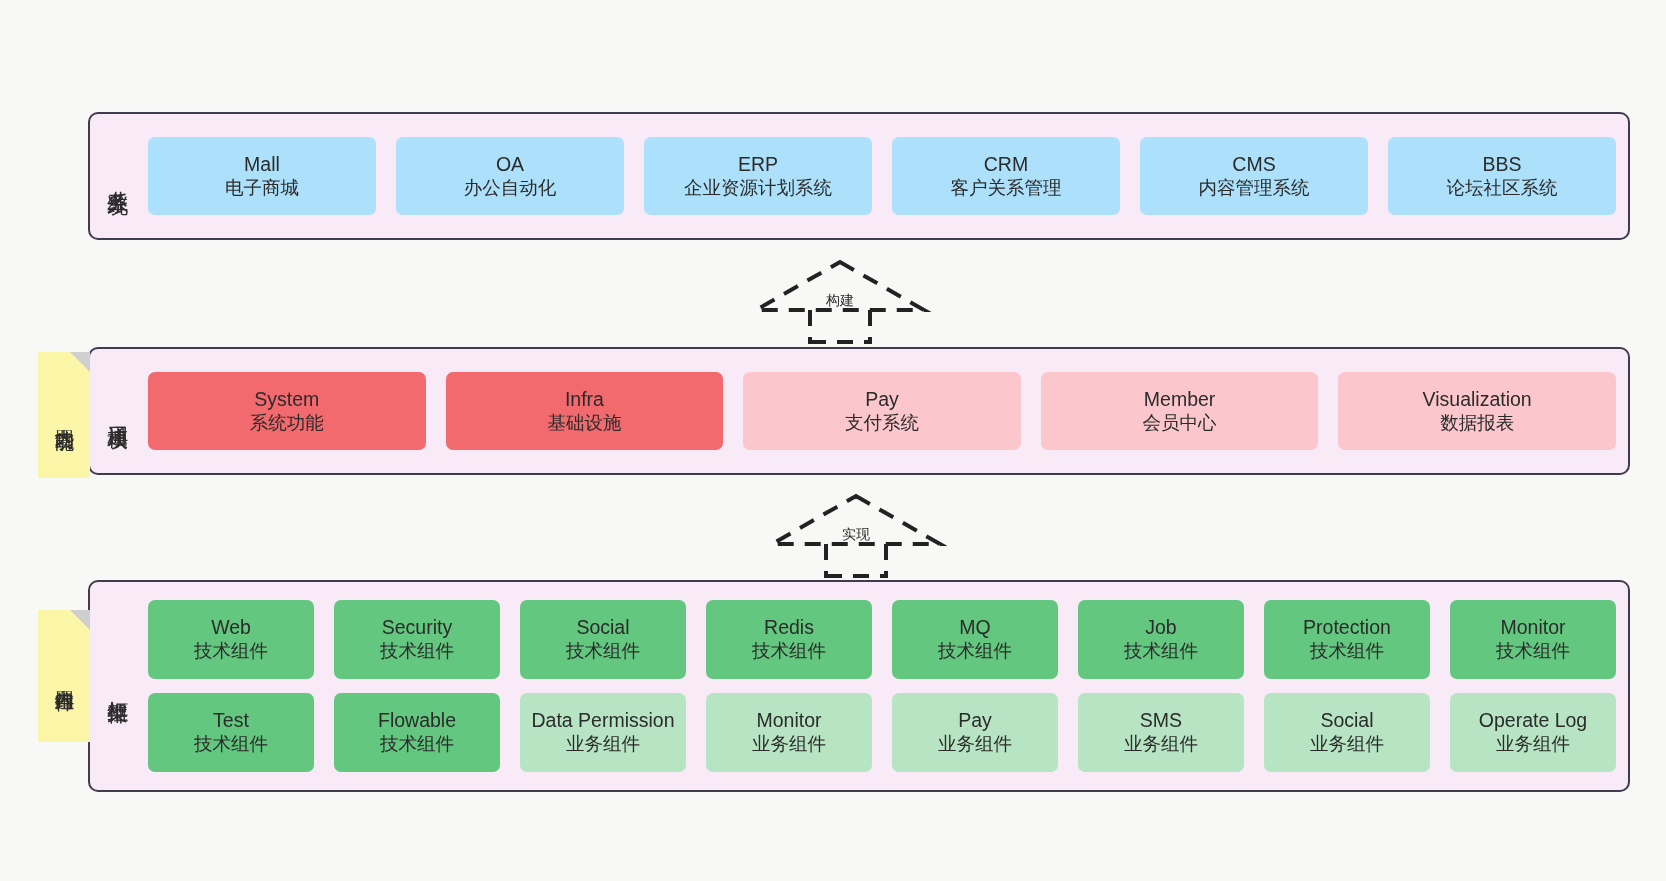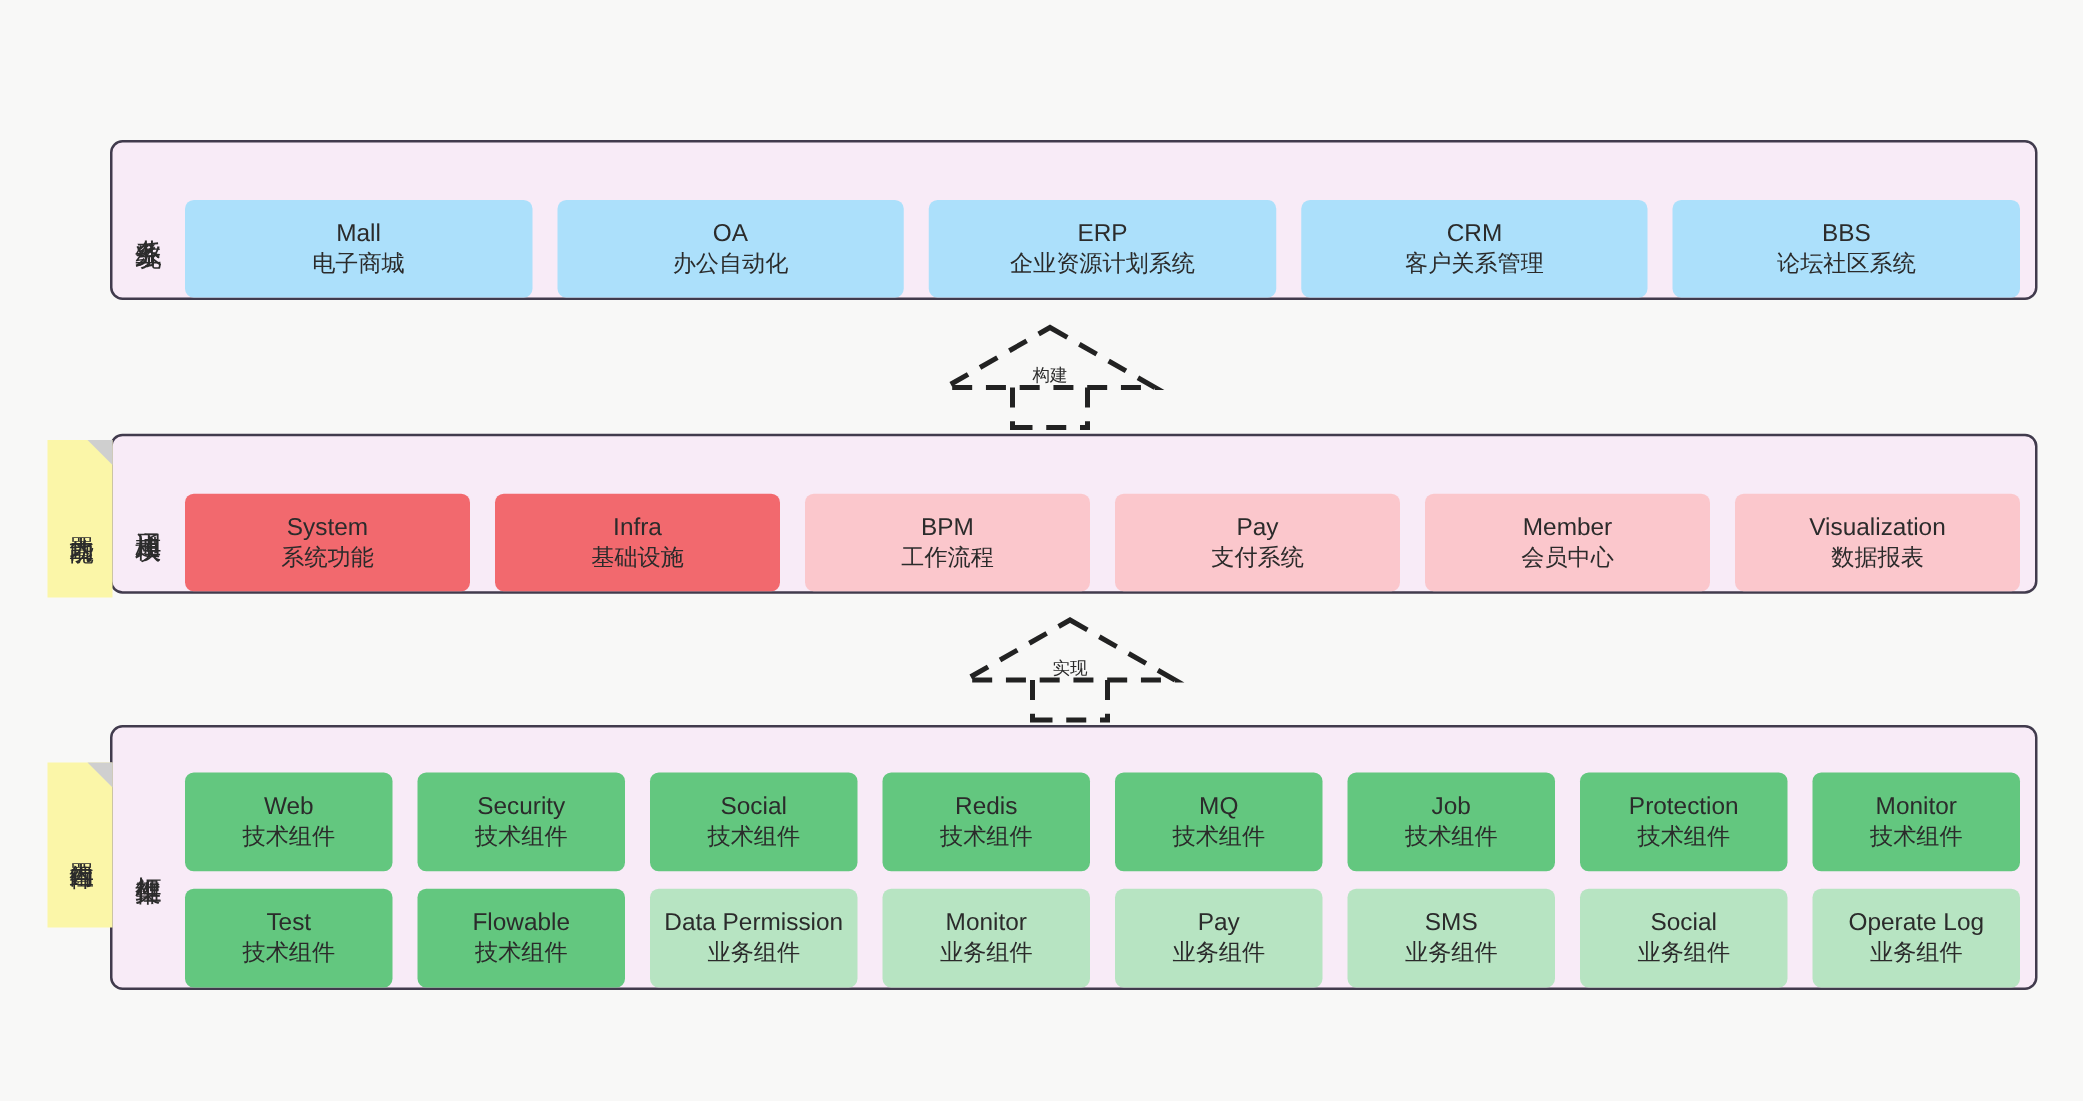--- a/index.html
+++ b/index.html
@@ -32,21 +32,21 @@
     writing-mode: vertical-rl;
     text-orientation: upright;
     line-height: 1.12;
     white-space: nowrap;
     user-select: none;
   }
   .layer-body {
     flex: 1 1 auto;
     display: flex;
     flex-direction: column;
-    justify-content: flex-end;
+    justify-content: center;
     gap: 14px;
     padding: 0 12px 0 2px;
   }
   .row {
     display: flex;
     gap: 20px;
   }
   .cell {
     flex: 1 1 0;
     border-radius: 7px;
@@ -140,20 +140,24 @@
         </div>
         <div class="cell">
           <span class="en">ERP</span>
           <span class="cn">企业资源计划系统</span>
         </div>
         <div class="cell">
           <span class="en">CRM</span>
           <span class="cn">客户关系管理</span>
         </div>
         <div class="cell">
+          <span class="en">CMS</span>
+          <span class="cn">内容管理系统</span>
+        </div>
+        <div class="cell">
           <span class="en">BBS</span>
           <span class="cn">论坛社区系统</span>
         </div>
       </div>
     </div>
   </div>
 
   <div class="uml-arrow" id="arrow-build">
     <svg width="176" height="86" viewBox="0 0 176 86">
       <path d="M88 4 L172 52 L4 52 Z" fill="none" stroke="#222222" stroke-width="4" stroke-dasharray="16 11" stroke-linejoin="miter" stroke-linecap="butt"></path>
@@ -168,24 +172,20 @@
       <div class="row">
         <div class="cell accent">
           <span class="en">System</span>
           <span class="cn">系统功能</span>
         </div>
         <div class="cell accent">
           <span class="en">Infra</span>
           <span class="cn">基础设施</span>
         </div>
         <div class="cell">
-          <span class="en">BPM</span>
-          <span class="cn">工作流程</span>
-        </div>
-        <div class="cell">
           <span class="en">Pay</span>
           <span class="cn">支付系统</span>
         </div>
         <div class="cell">
           <span class="en">Member</span>
           <span class="cn">会员中心</span>
         </div>
         <div class="cell">
           <span class="en">Visualization</span>
           <span class="cn">数据报表</span>

